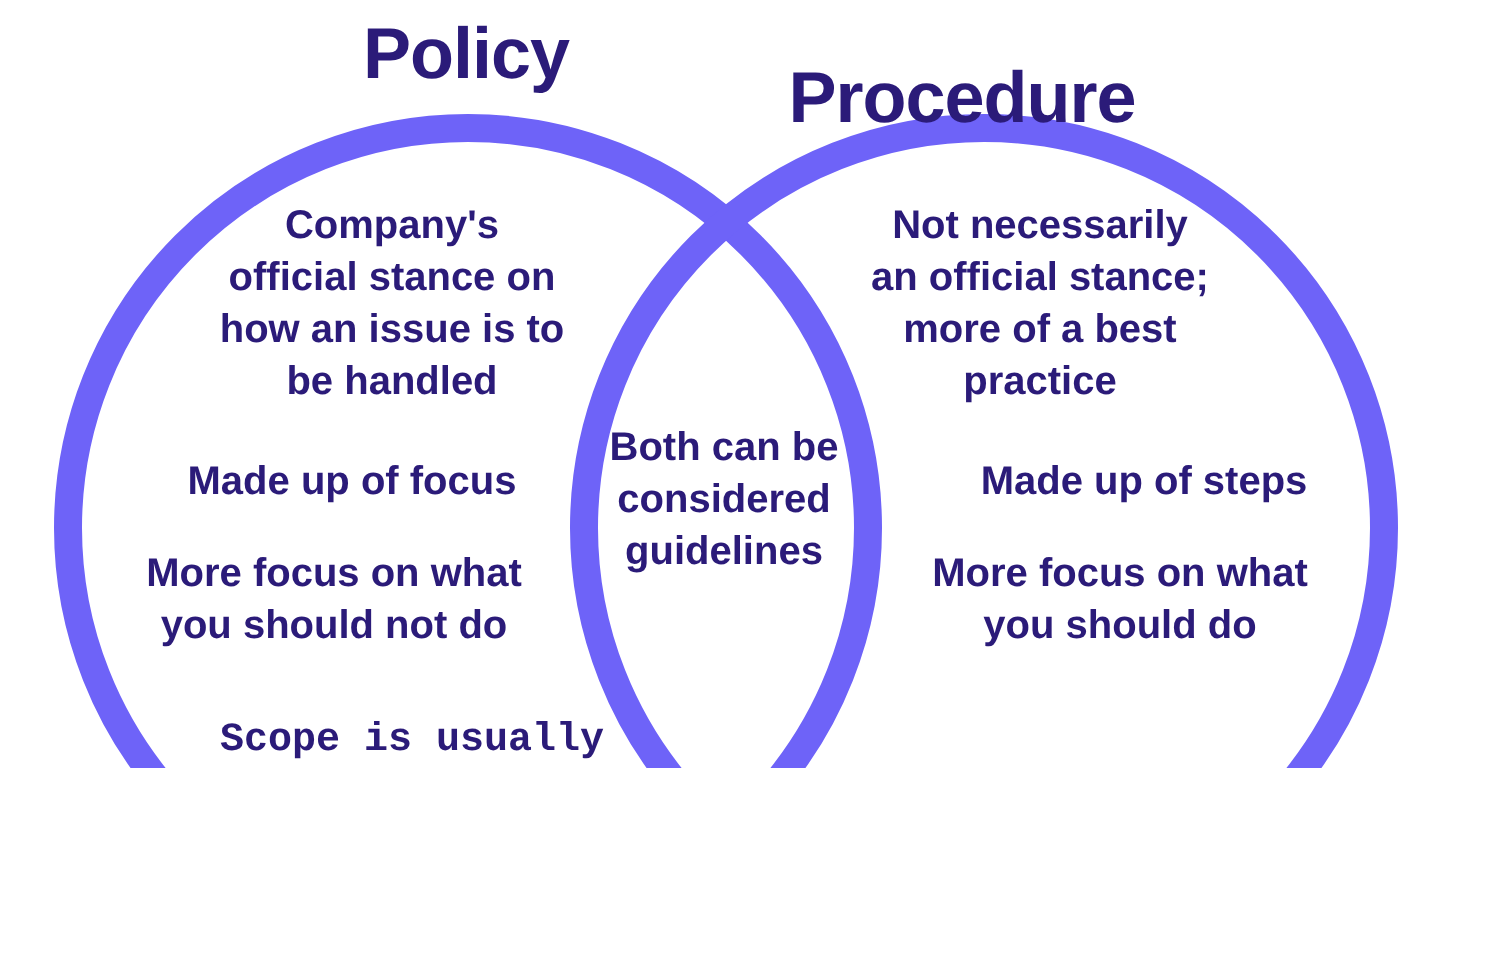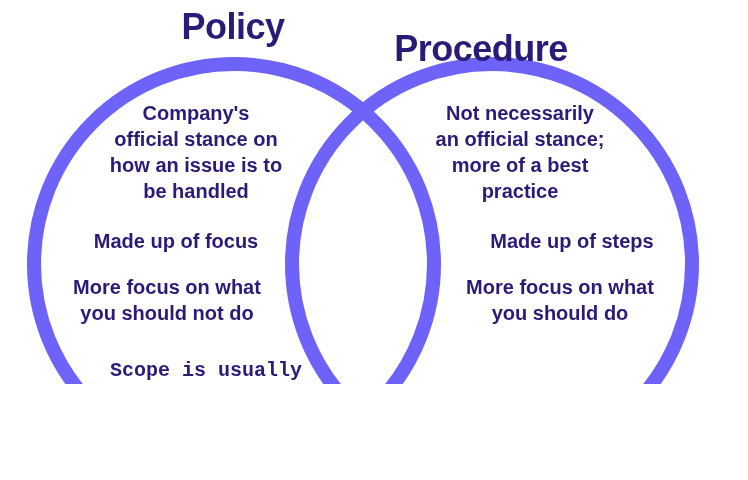--- a/index.html
+++ b/index.html
@@ -57,20 +57,23 @@
   <div class="txt l1">Company's
 official stance on
 how an issue is to
 be handled</div>
   <div class="txt l2">Made up of focus</div>
   <div class="txt l3">More focus on what
 you should not do</div>
   <div class="txt l4">Scope is usually
 company-wide</div>
 
+  <div class="txt c1">Both can be
+considered
+guidelines</div>
 
   <div class="txt r1">Not necessarily
 an official stance;
 more of a best
 practice</div>
   <div class="txt r2">Made up of steps</div>
   <div class="txt r3">More focus on what
 you should do</div>
 
   <svg class="logo" width="58" height="58" viewBox="0 0 60 60">

